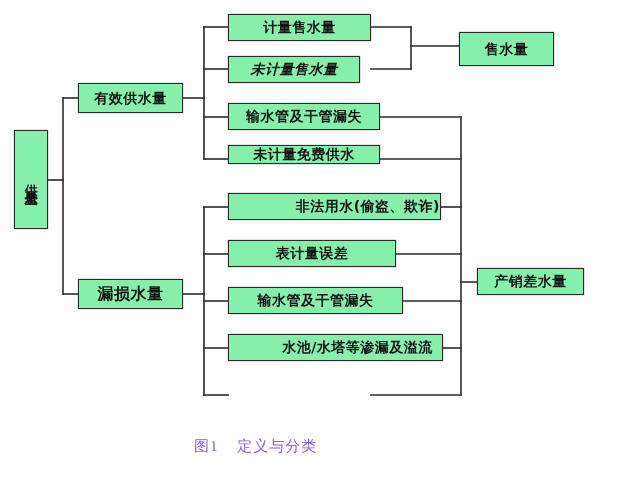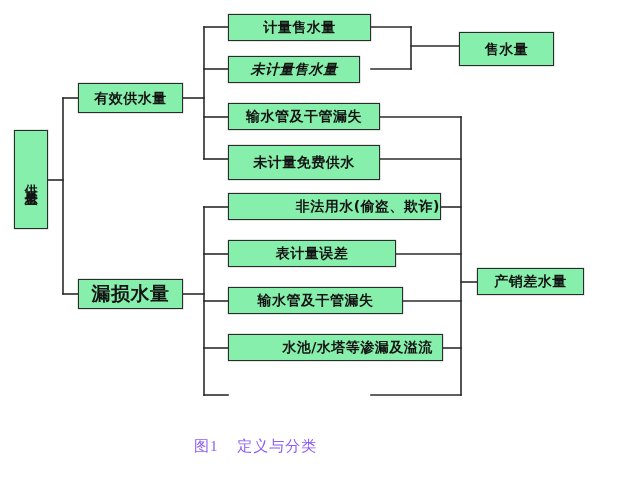--- a/index.html
+++ b/index.html
@@ -51,26 +51,26 @@
     writing-mode: vertical-rl;
     text-orientation: upright;
     letter-spacing: 3px;
   }
   .node.vertical .txt {
     white-space: nowrap;
   }
   
   #n-total      { left:14px;  top:130px; width:34px;  height:99px; font-size:13px; }
   #n-effective  { left:78px;  top:83px;  width:105px; height:30px; font-size:14px;text-align:right; }
-  #n-loss       { left:78px;  top:279px; width:105px; height:30px; font-size:19px; }
+  #n-loss       { left:78px;  top:279px; width:105px; height:30px; font-size:16px; }
 
   #n-metered-sold     { left:228px; top:14px;  width:143px; height:27px; font-size:14px; }
   #n-unmetered-sold   { left:228px; top:56px;  width:132px; height:27px; font-size:14px;font-style:italic; }
   #n-metered-free     { left:228px; top:103px; width:152px; height:27px; font-size:14px; }
-  #n-unmetered-free   { left:228px; top:145px; width:152px; height:35px; font-size:14px; }
+  #n-unmetered-free   { left:228px; top:145px; width:152px; height:19px; font-size:14px; }
 
   #n-illegal      { left:228px; top:193px; width:213px; height:27px; font-size:14px;justify-content:flex-end; }
   #n-meter-error  { left:228px; top:240px; width:168px; height:27px; font-size:14px; }
   #n-main-leak    { left:228px; top:287px; width:175px; height:27px; font-size:14px; }
   #n-tank-leak    { left:228px; top:334px; width:215px; height:27px; font-size:14px;padding-left:44px; }
   #n-service-leak { left:228px; top:381px; width:143px; height:27px; font-size:14px; }
 
   #n-sold-water { left:459px; top:32px;  width:95px;  height:34px; font-size:14px; }
   #n-nrw        { left:477px; top:268px; width:107px; height:27px; font-size:14px;text-align:center; }
 

